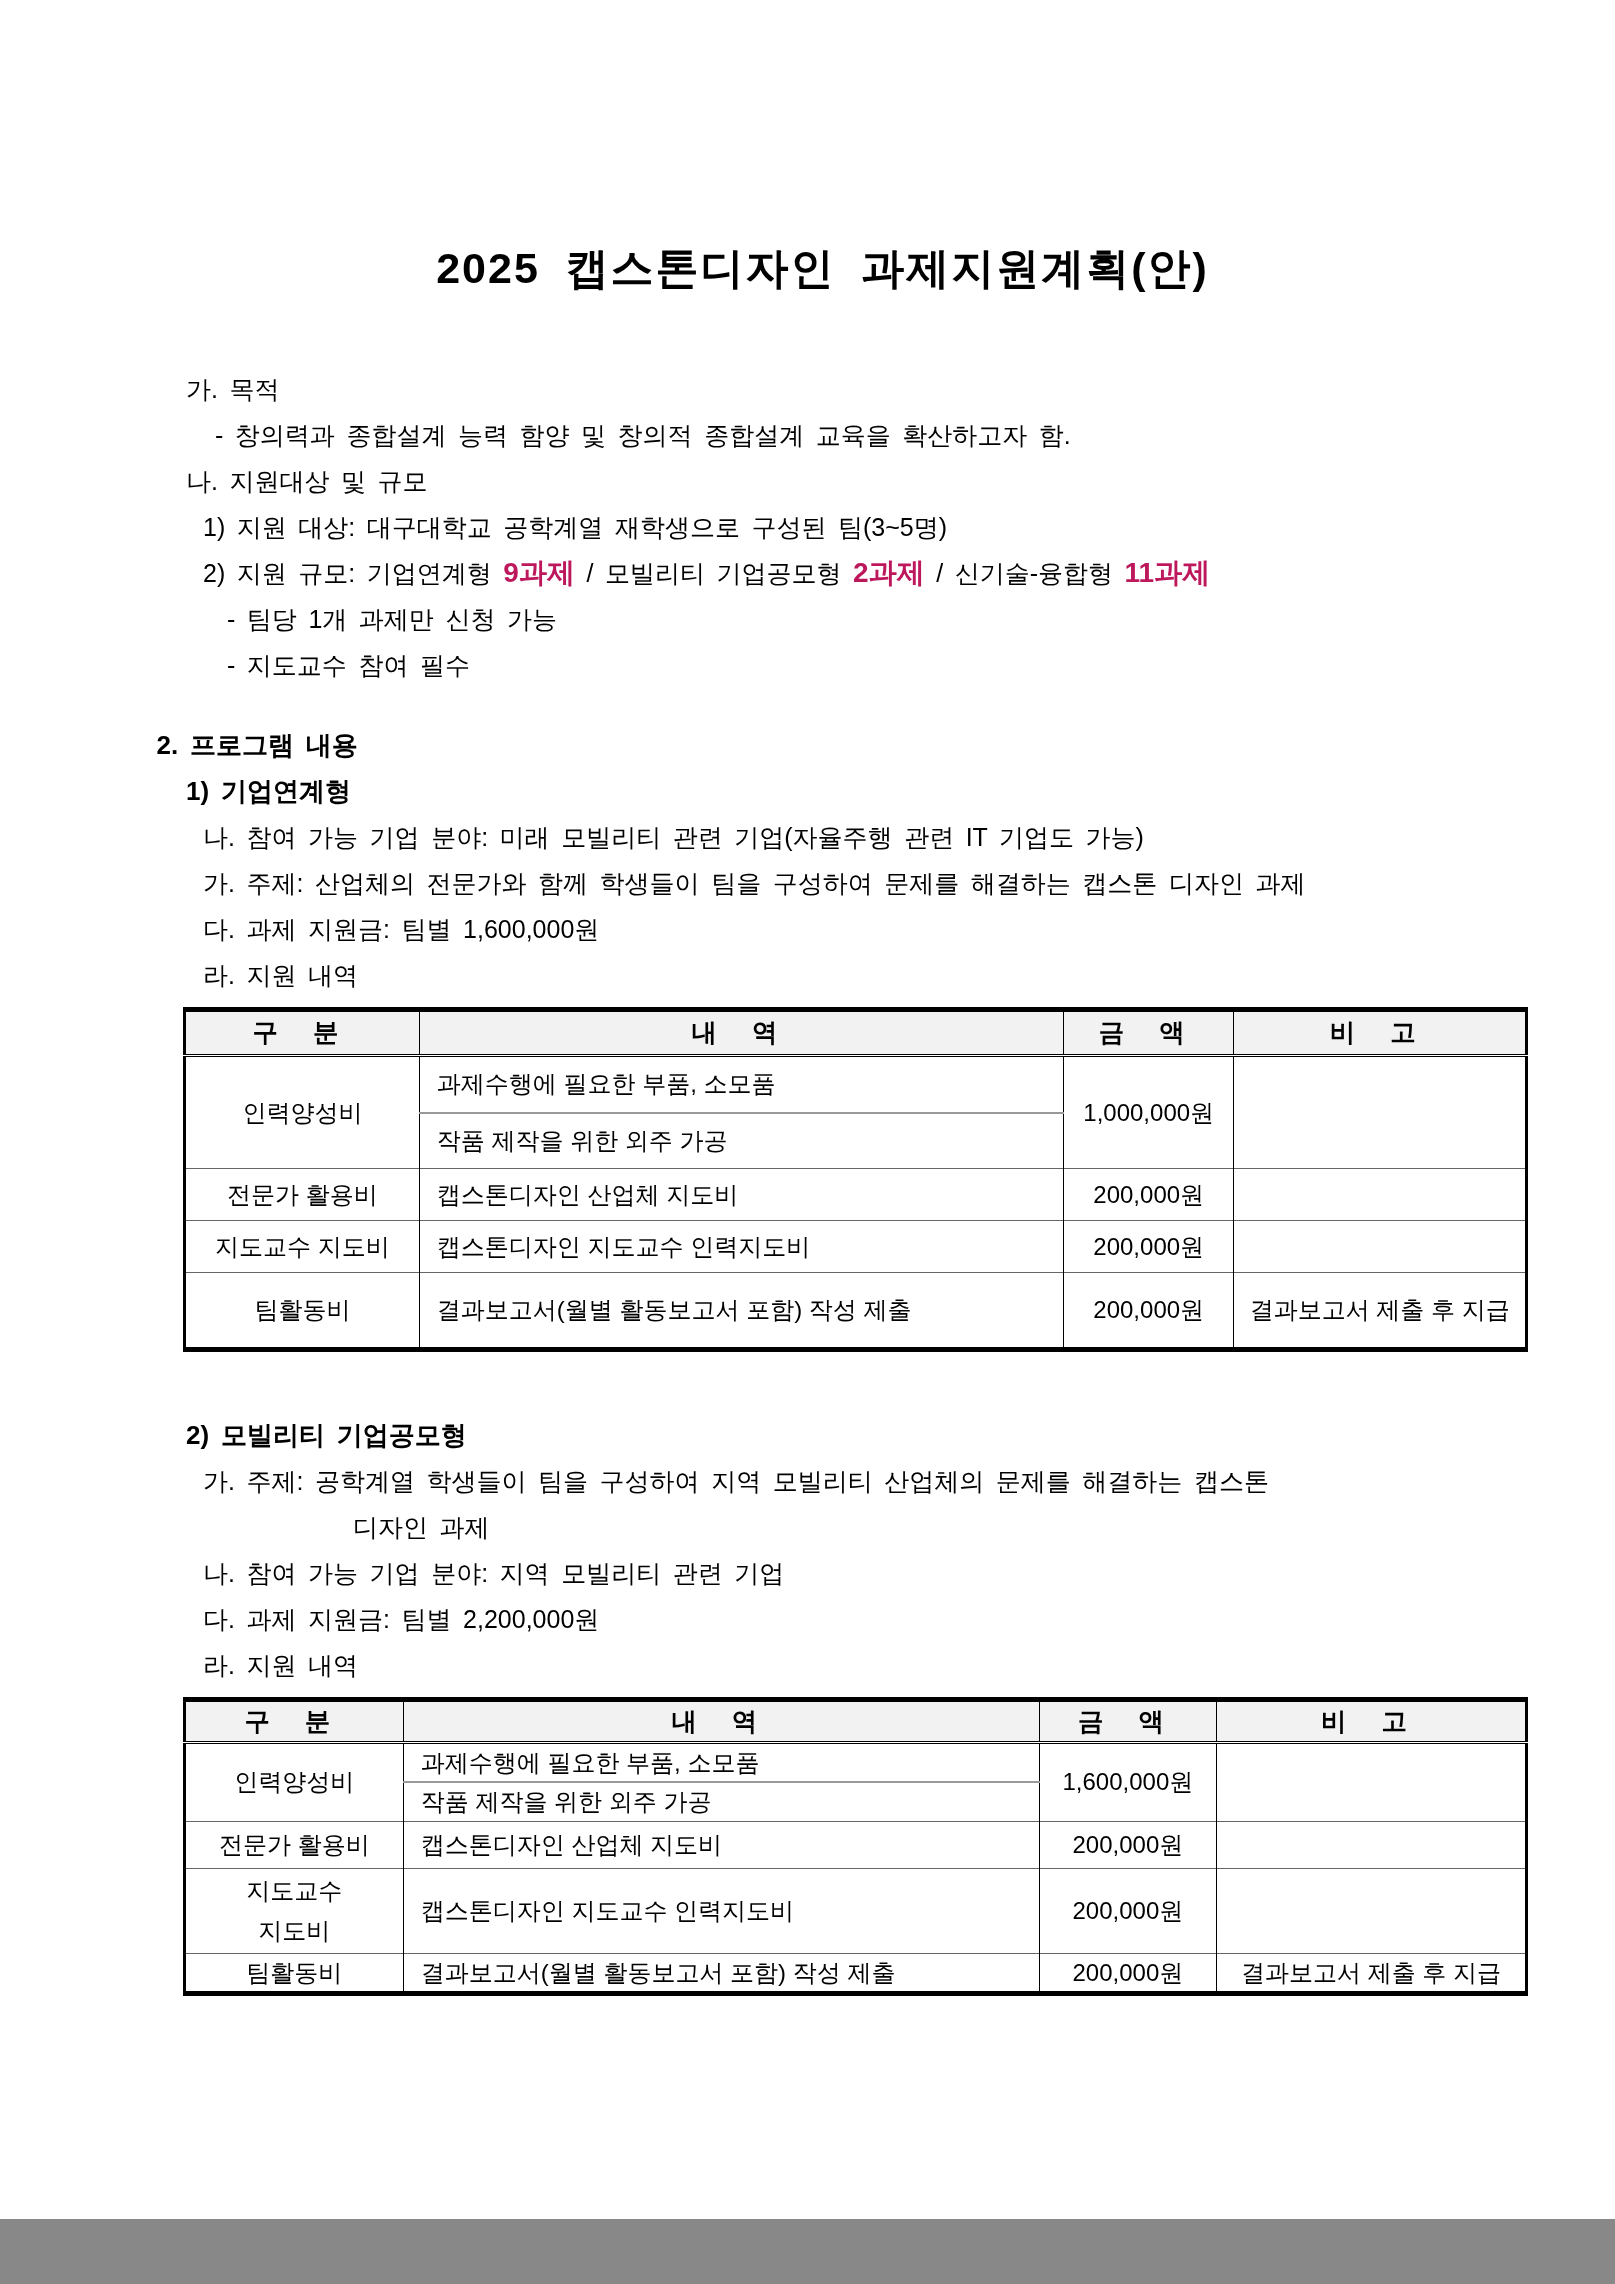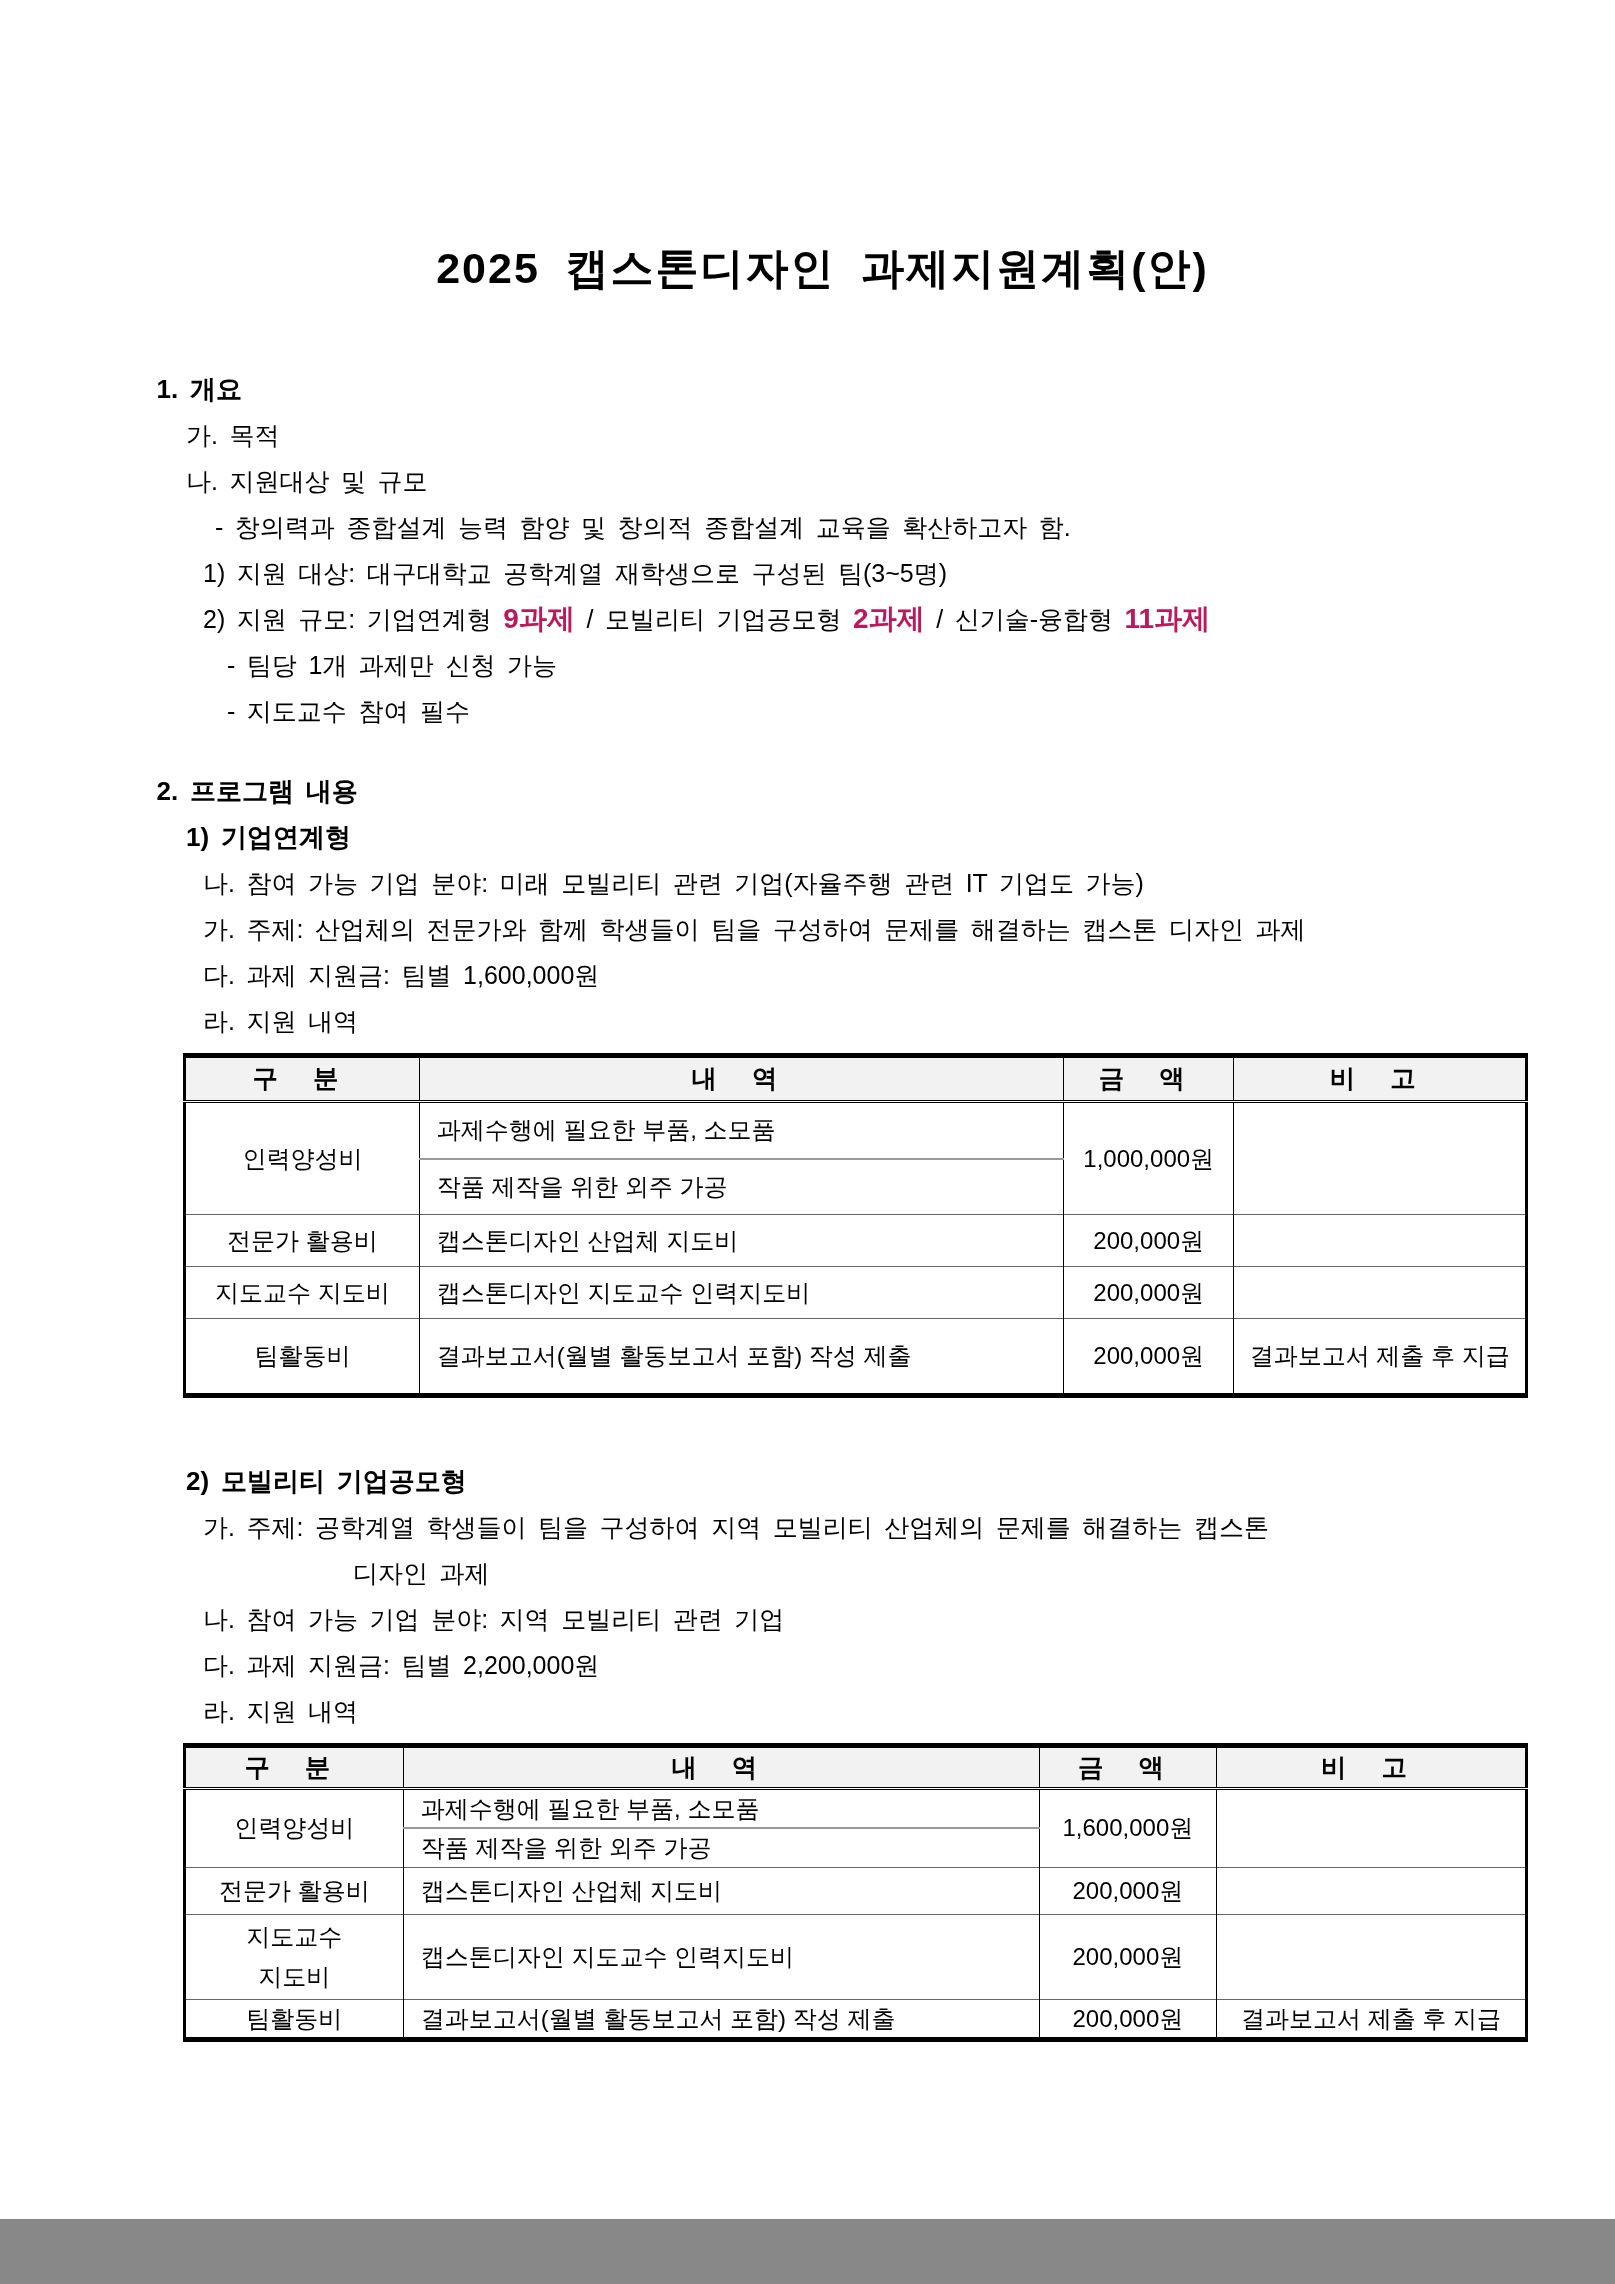--- a/index.html
+++ b/index.html
@@ -60,24 +60,23 @@
   .pre { white-space:pre-line; line-height:1.65; }
   .note-cell { padding:2.6px 2.6px; }
 </style>
 </head>
 <body>
 
 <div class="page">
 
   <h1 class="doc-title">2025 캡스톤디자인 과제지원계획(안)</h1>
 
-  <div class="line sz40 bold ind1">1. 개요</div>
   <div class="line ind2">가. 목적</div>
+  <div class="line ind2d">- 창의력과 종합설계 능력 함양 및 창의적 종합설계 교육을 확산하고자 함.</div>
   <div class="line ind2">나. 지원대상 및 규모</div>
-  <div class="line ind2d">- 창의력과 종합설계 능력 함양 및 창의적 종합설계 교육을 확산하고자 함.</div>
   <div class="line ind3">1) 지원 대상: 대구대학교 공학계열 재학생으로 구성된 팀(3~5명)</div>
   <div class="line ind3"><span>2) 지원 규모: 기업연계형 </span><span class="red">9과제</span><span> / 모빌리티 기업공모형 </span><span class="red">2과제</span><span> / 신기술-융합형 </span><span class="red">11과제</span></div>
   <div class="line ind3d">- 팀당 1개 과제만 신청 가능</div>
   <div class="line ind3d">- 지도교수 참여 필수</div>
 
   <div class="line sz40 bold ind1 gap-md">2. 프로그램 내용</div>
 
   <div class="line sz40 bold ind2">1) 기업연계형</div>
   <div class="line ind3">나. 참여 가능 기업 분야: 미래 모빌리티 관련 기업(자율주행 관련 IT 기업도 가능)</div>
   <div class="line ind3">가. 주제: 산업체의 전문가와 함께 학생들이 팀을 구성하여 문제를 해결하는 캡스톤 디자인 과제</div>

